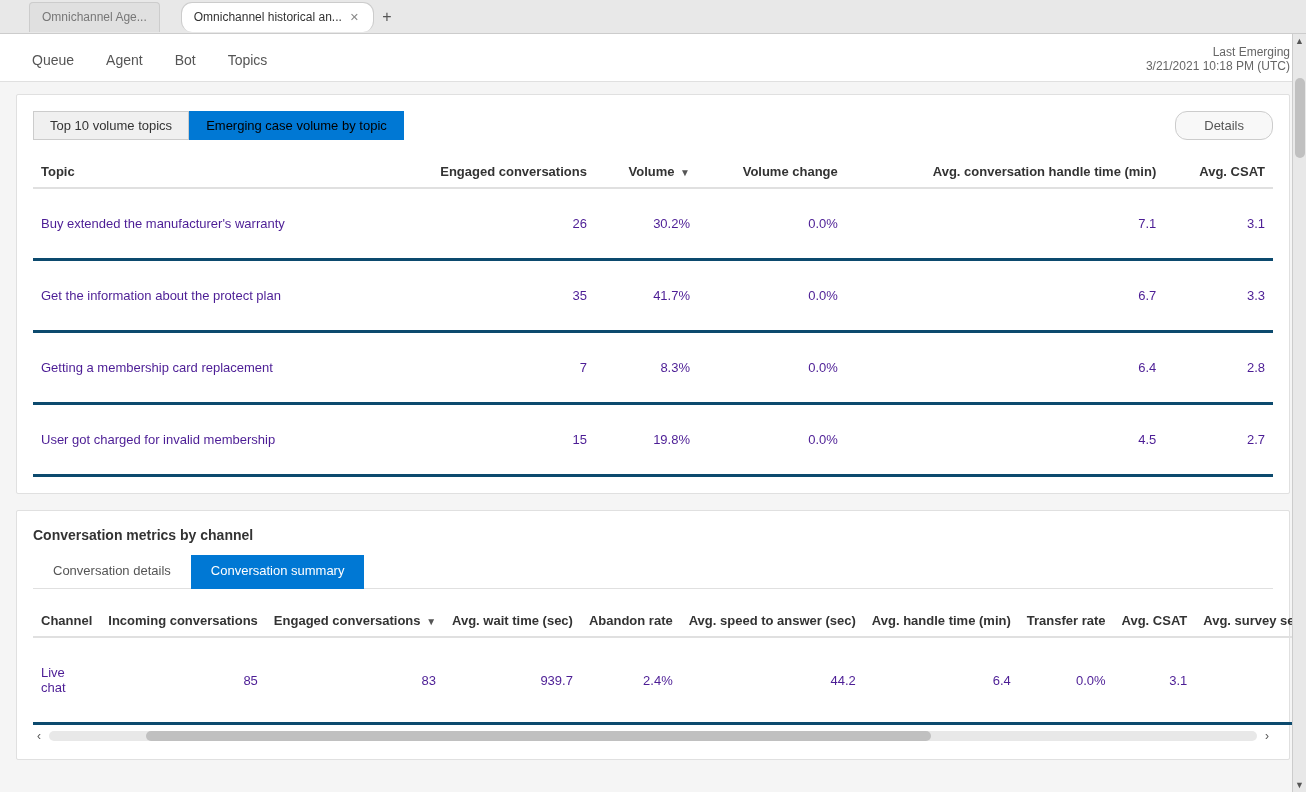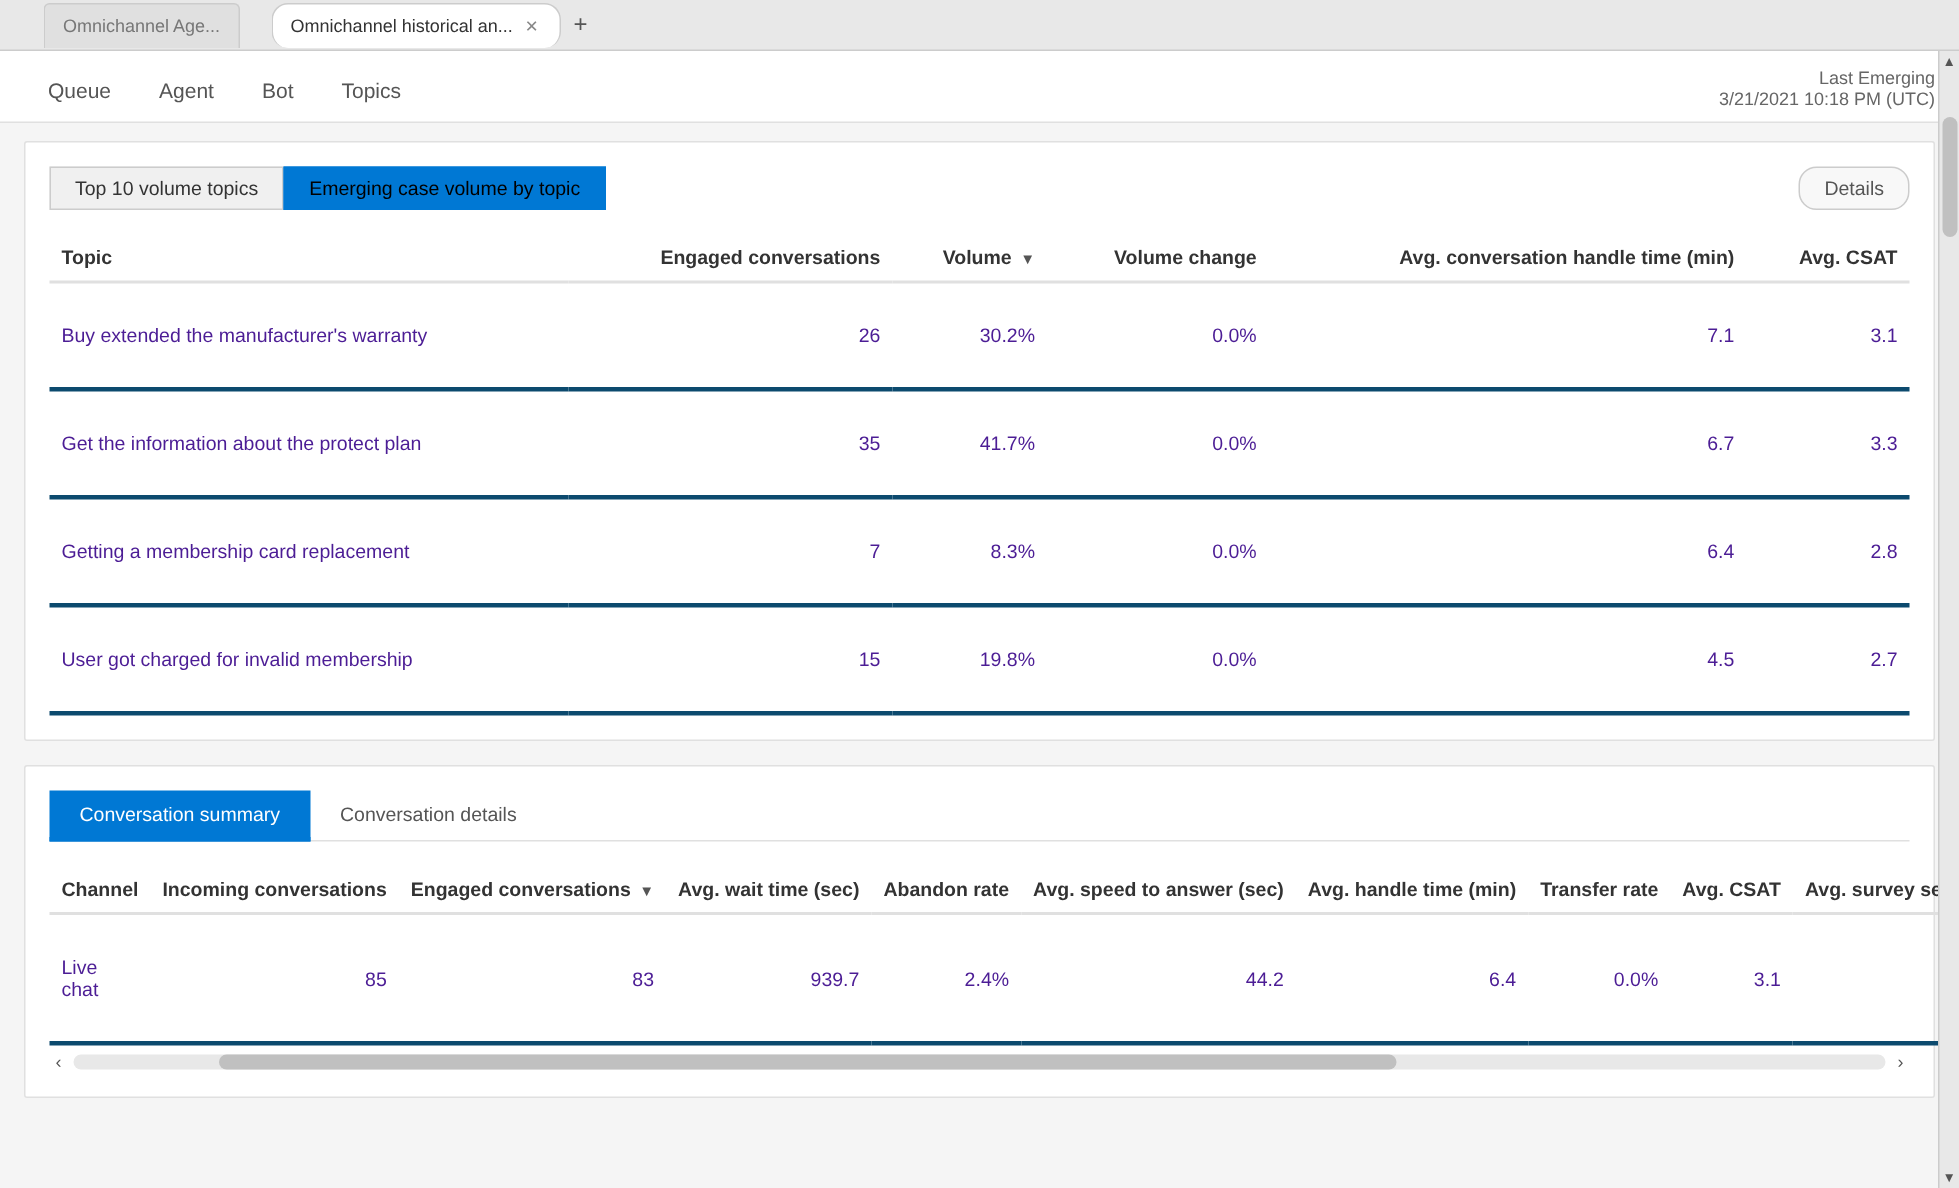--- a/index.html
+++ b/index.html
@@ -131,21 +131,21 @@
       border: 1px solid #ccc;
       background: #f0f0f0;
       color: #333;
     }
     .topics-tab.active {
       background: #0078d4;
       color: #000000;
       border-color: #0078d4;
     }
     .details-btn {
-      padding: 6px 16px;
+      padding: 6px 28px;
       font-size: 13px;
       border: 1px solid #ccc;
       background: #f8f8f8;
       color: #555;
       cursor: pointer;
       border-radius: 12px;
     }
 
     
     .data-table {
@@ -365,26 +365,27 @@
     <td class="right">19.8%</td>
     <td class="right">0.0%</td>
     <td class="right">4.5</td>
     <td class="right">2.7</td>
   </tr>
         </tbody>
     </table>
   </div>
 
   <div class="card">
+    <div class="section-title">Conversation metrics by channel</div>
     <div class="sub-tabs">
+      <button class="sub-tab">
+        <span>Conversation details</span>
+      </button>
       <button class="sub-tab active">
         <span>Conversation summary</span>
-      </button>
-      <button class="sub-tab">
-        <span>Conversation details</span>
       </button>
     </div>
 
     <table class="data-table">
       <thead>
         <tr>
           <th><span>Channel</span></th>
           <th class="right"><span>Incoming conversations</span></th>
           <th class="right">
             <span>Engaged conversations</span>

